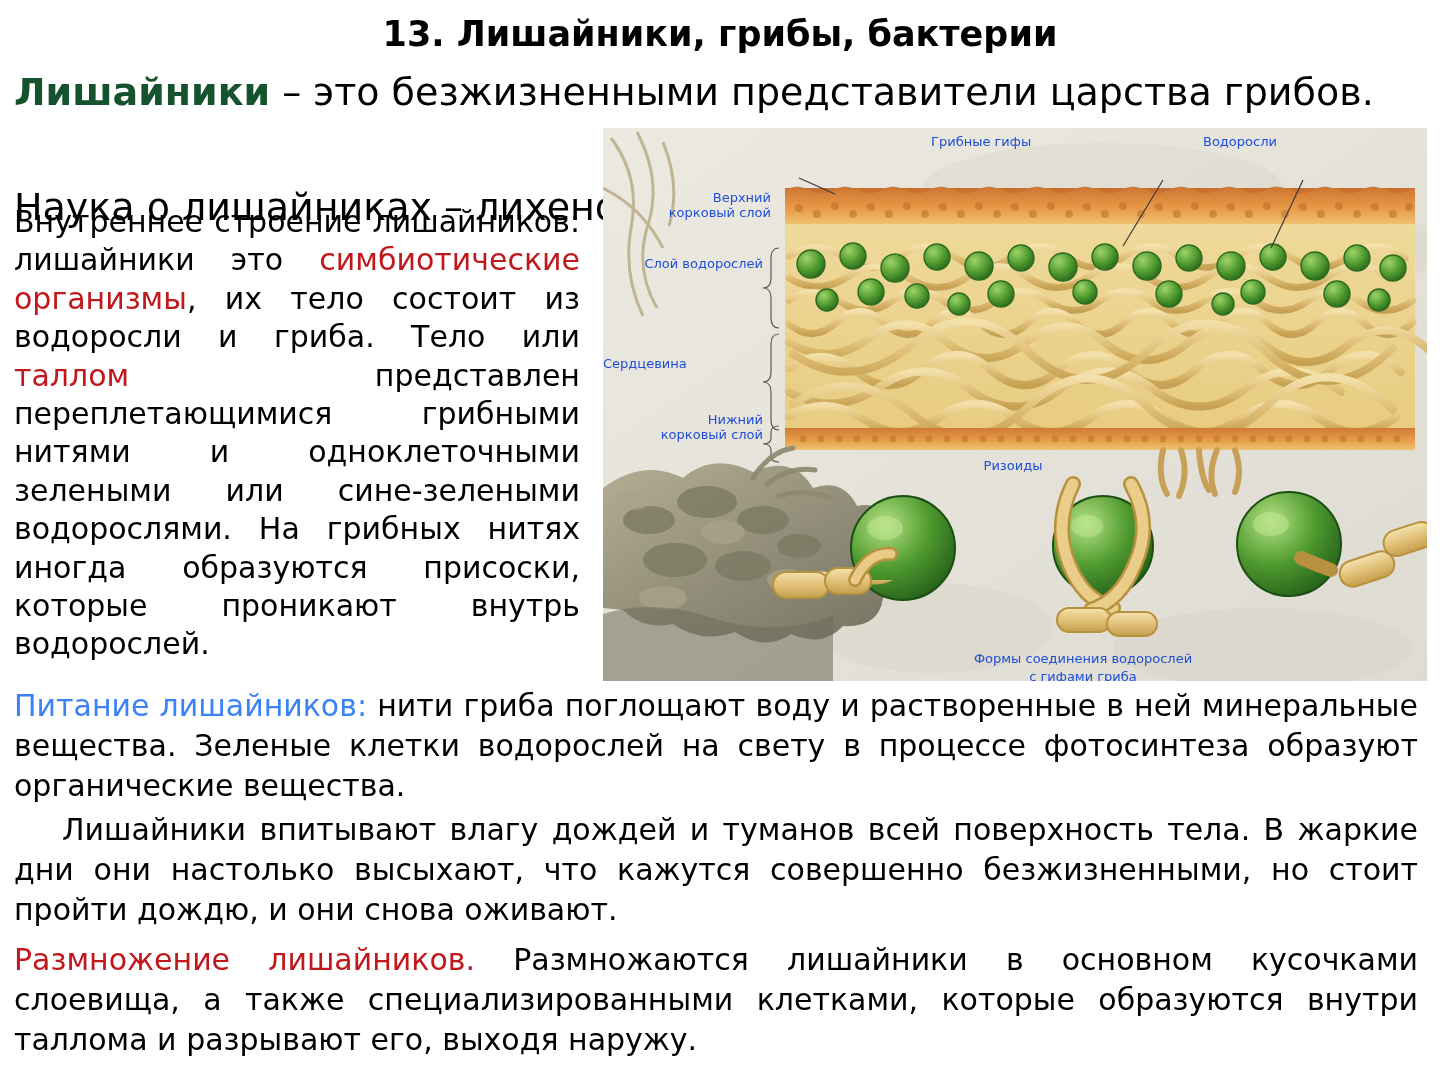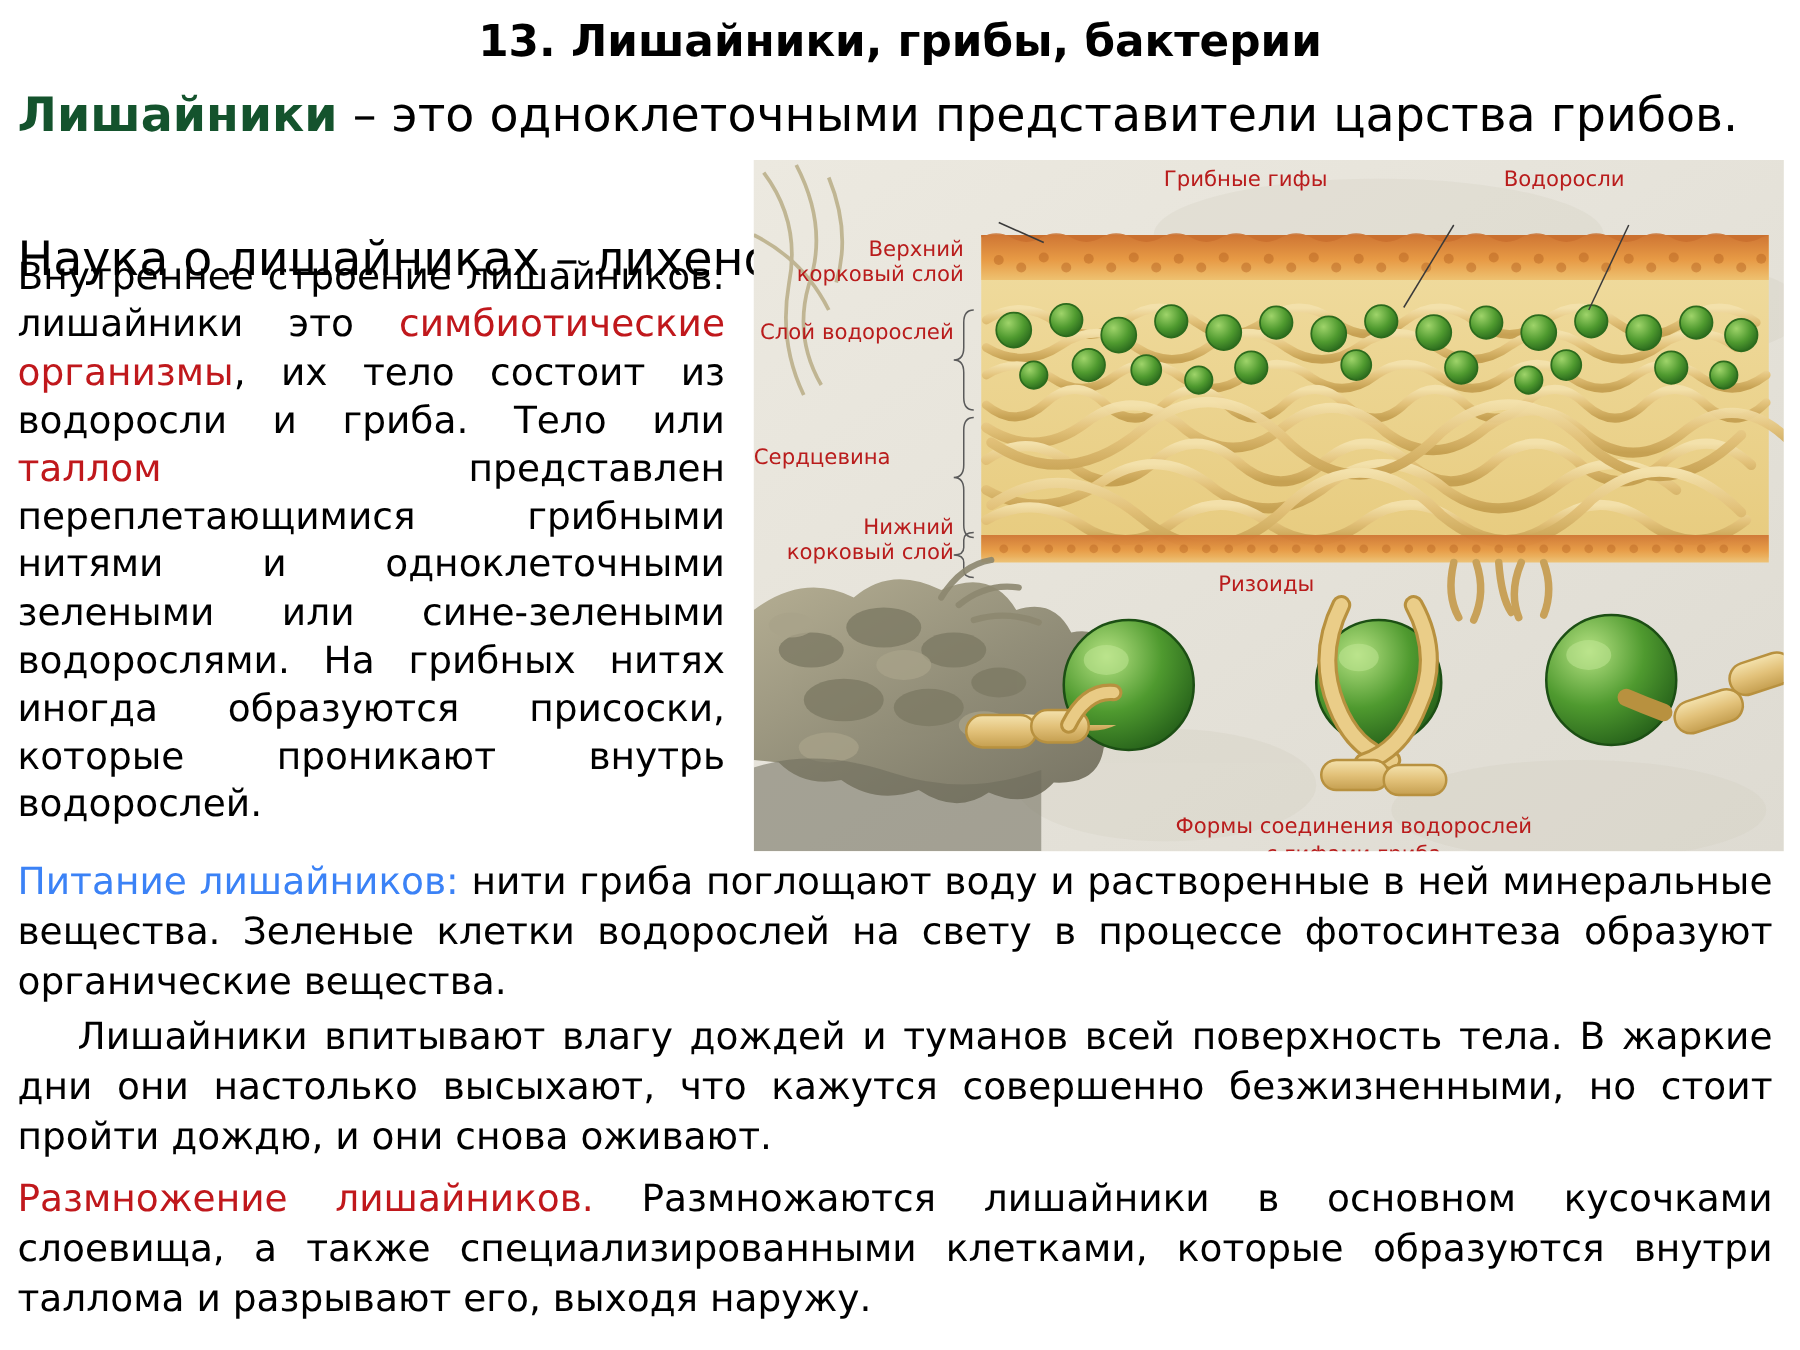--- a/index.html
+++ b/index.html
@@ -113,40 +113,40 @@
     text-justify: inter-word;
   }
   .para-repro .label-red {
     color: #c0181c;
     margin-top: 37px;
   }
   
   .fig-label {
     position: absolute;
     font-family: "DejaVu Sans", sans-serif;
-    font-size: 17px;
-    color: #b91c1c;
+    font-size: 13px;
+    color: #1d4ed8;
     white-space: nowrap;
   }
   .fig-label.r {
     text-align: right;
   }
   .fig-label.c {
     text-align: center;
   }
 </style>
 </head>
 <body>
 
 <div id="slide">
 
   <div class="slide-title">13. Лишайники, грибы, бактерии</div>
 
   <div class="lead">
-    <span class="kw-red-bold">Лишайники</span><span> – это одноклеточными представители царства грибов.</span>
+    <span class="kw-red-bold">Лишайники</span><span> – это безжизненными представители царства грибов.</span>
   </div>
 
   <div class="science-line">Наука о лишайниках – лихенология.</div>
 
   <div class="left-col">
     <span>Внутреннее строение лишайников: лишайники это </span><span class="red">симбиотические организмы</span><span>, их тело состоит из водоросли и гриба. Тело или </span><span class="red">таллом</span><span> представлен переплетающимися грибными нитями и одноклеточными зелеными или сине-зелеными водорослями. На грибных нитях иногда образуются присоски, которые проникают внутрь водорослей.</span>
   </div>
 
   <div class="figure">
     <svg class="fig-canvas" viewBox="0 0 824 553" preserveAspectRatio="none">

